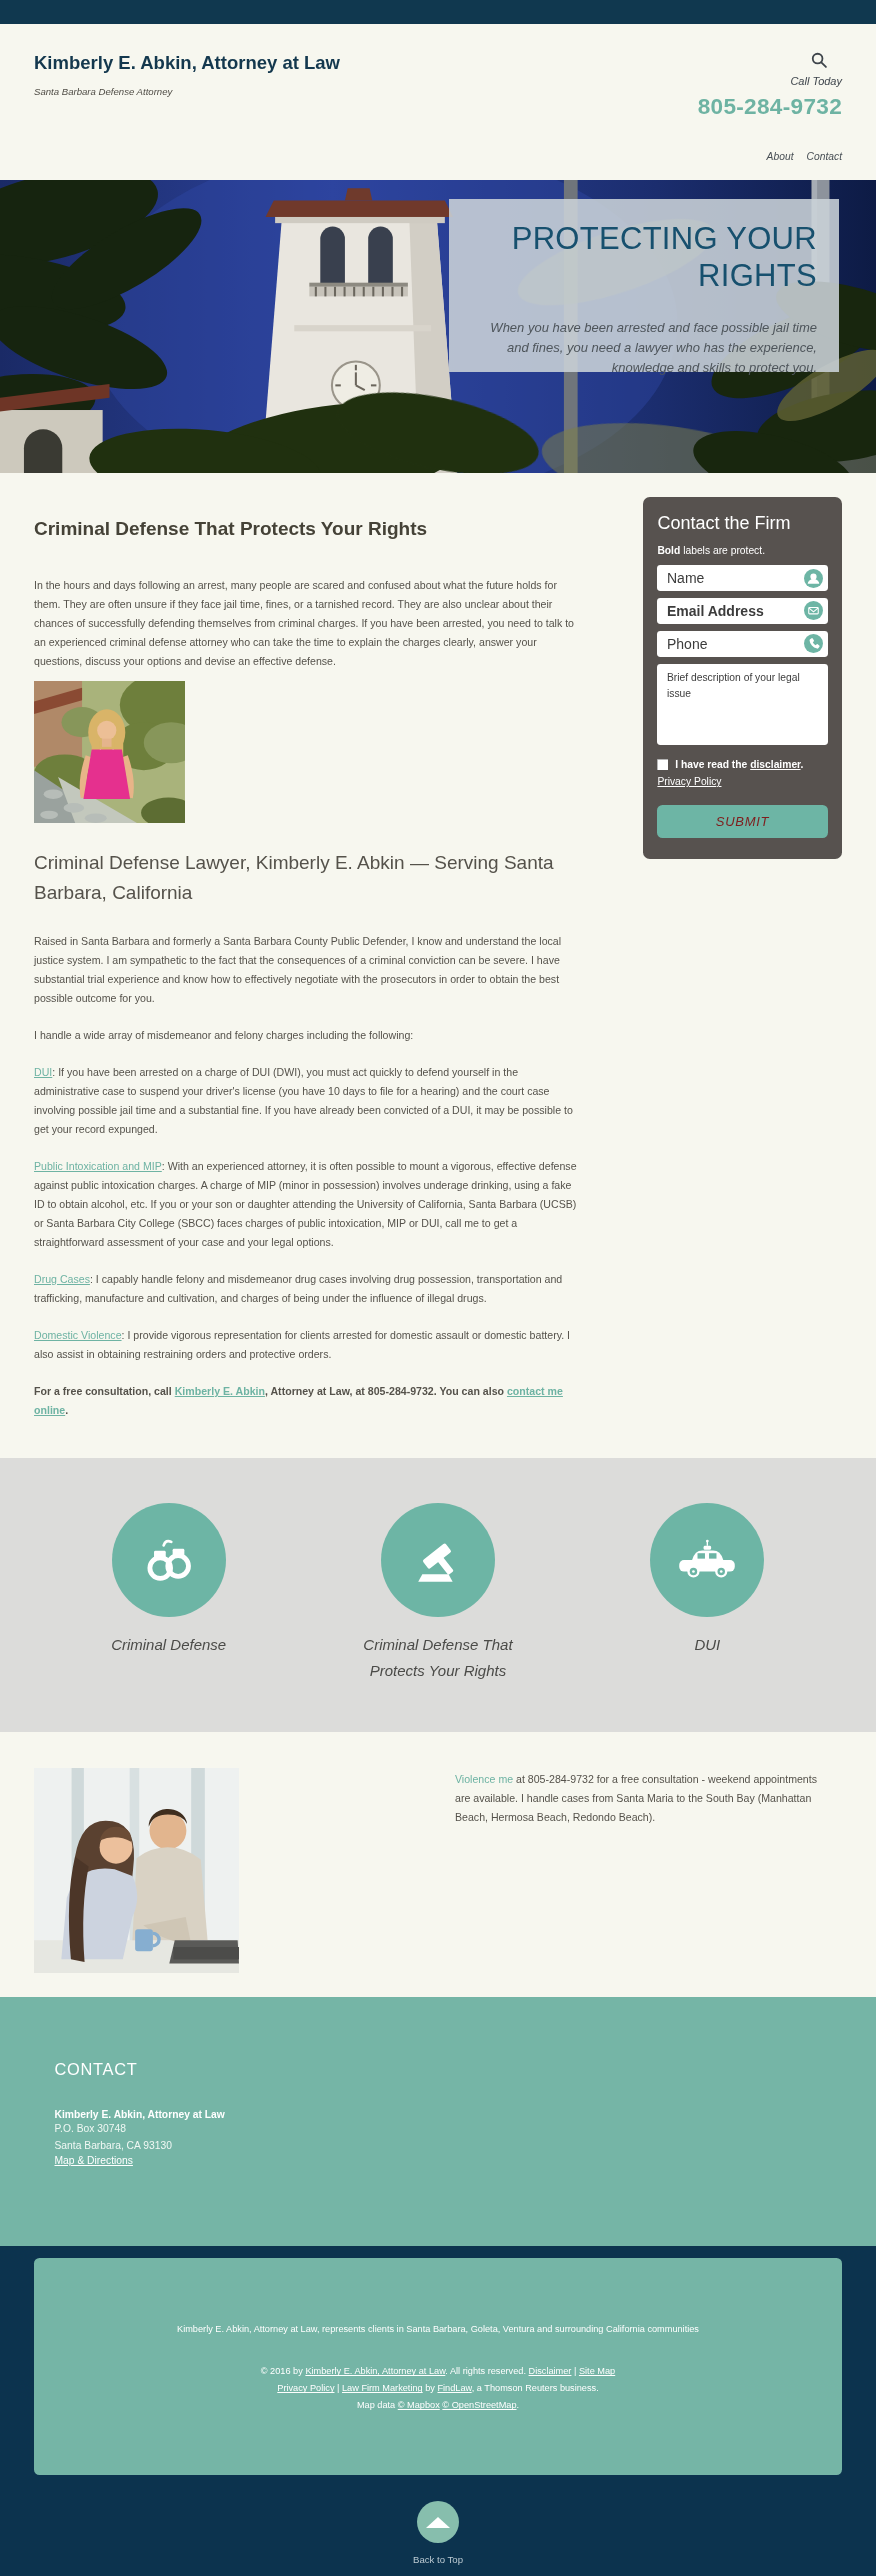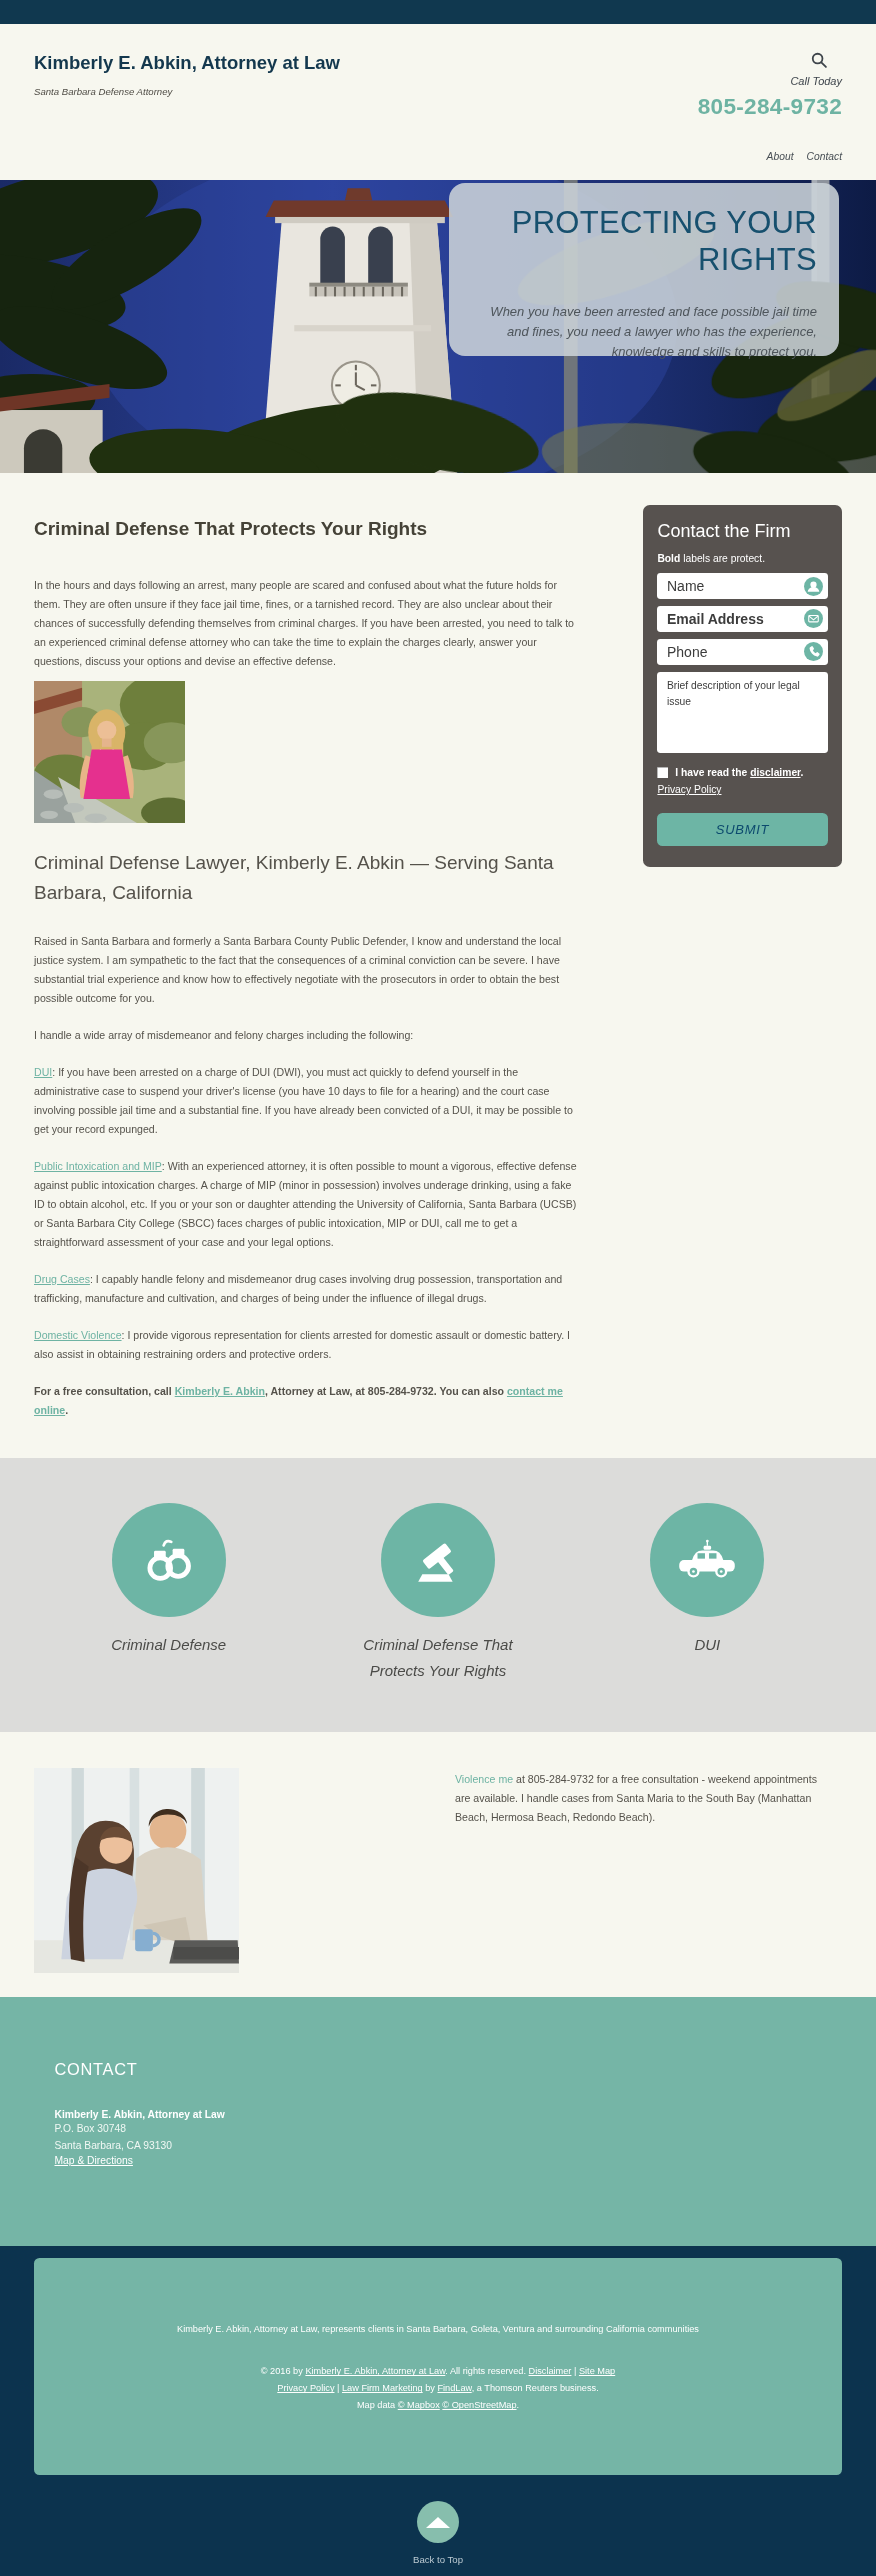--- a/index.html
+++ b/index.html
@@ -26,44 +26,44 @@
   .search-btn { position: absolute; top: 27px; right: 13.7px; width: 18px; height: 18px; }
   .call-today { position: absolute; top: 51px; right: 0; font-style: italic; font-size: 11px; color: #3d444b; }
   .phone-big { position: absolute; top: 70px; right: 0; font-size: 22.6px; font-weight: bold; color: #6eb3a3; letter-spacing: 0.3px; }
   .main-nav { position: absolute; bottom: 18px; right: 0; display: flex; gap: 13px; }
   .main-nav a { font-style: italic; font-size: 10.3px; color: #484f55; }
 
   
   .hero { position: relative; height: 293px; overflow: hidden; }
   .hero svg.hero-img { position: absolute; left: 0; top: 0; width: 876px; height: 293px; display: block; }
   .hero-overlay {
-    position: absolute; top: 3px; right: 37px; width: 390px; height: 173px;
+    position: absolute; top: 19px; right: 37px; width: 390px; height: 173px;
     background: rgba(203,211,216,0.88);
-    padding: 20.5px 22px 0 20.5px; text-align: right; border-radius: 16px;
+    padding: 20.5px 22px 0 20.5px; text-align: right;
   }
   .hero-title { font-size: 31px; color: #17506e; line-height: 1.22; letter-spacing: 0.3px; }
   .hero-sub { margin-top: 23px; font-style: italic; font-size: 13px; line-height: 1.55; color: #4e555b; }
 
   
   .main-wrap { background: #f7f7ef; }
   .container { width: 808px; margin: 0 auto; display: flex; justify-content: space-between; }
   .content { width: 548px; padding-bottom: 38px; }
   .content h1 { margin-top: 45px; font-size: 19px; font-weight: bold; color: #454237; }
   .content p { font-size: 10.6px; line-height: 19px; color: #55524b; }
   .p-intro { margin-top: 36px; }
   .attorney-photo { margin-top: 9.6px; display: block; }
   .content h2 { margin-top: 25px; font-size: 19px; font-weight: normal; color: #55524b; line-height: 1.62; }
   .p-bio { margin-top: 23px; }
   .p-gap { margin-top: 18px; }
   .tlink { color: #6eb3a3; text-decoration: underline; }
   .cta { font-weight: bold; color: #45423c; }
   .cta .tlink { font-weight: bold; }
 
   
-  .sidebar { width: 199px; padding-top: 32px; }
+  .sidebar { width: 199px; padding-top: 24px; }
   .form-box {
     background: #57524f; border-radius: 6.8px; padding: 16.4px 14.4px 20.5px;
     color: #ffffff;
   }
   .form-title { font-size: 18px; font-weight: normal; margin-bottom: 10.3px; }
   .form-note { font-size: 10.3px; margin-bottom: 9.6px; }
   .field { position: relative; margin-bottom: 6.8px; }
   .field input {
     width: 100%; height: 26px; border: none; border-radius: 3.4px;
     padding: 0 30px 0 9.6px; font-size: 14px; color: #3c3c3c; background: #ffffff;
@@ -84,21 +84,21 @@
   .check-row { margin-top: 11px; display: flex; align-items: flex-start; gap: 6.8px; }
   .checkbox {
     width: 11px; height: 11px; background: #ffffff; flex: 0 0 auto; margin-top: 1.4px;
     box-shadow: inset 0.7px 0.7px 0 #9a9a9a;
   }
   .check-text { font-size: 10.3px; font-weight: bold; line-height: 1.4; }
   .wlink { color: #ffffff; text-decoration: underline; }
   .privacy { display: inline-block; margin-top: 4.1px; font-size: 10.3px; color: #ffffff; text-decoration: underline; }
   .submit-btn {
     margin-top: 18px; width: 100%; height: 33px; border: none; border-radius: 5.5px;
-    background: #6db5a5; color: #0c4a6e; font-style: italic; font-size: 13px;
+    background: #6db5a5; color: #7f1d1d; font-style: italic; font-size: 13px;
     letter-spacing: 0.7px; font-family: "Liberation Sans", sans-serif;
   }
 
   
   .features { background: #dcdcda; padding: 45px 0 49px; }
   .features-inner { width: 808px; margin: 0 auto; display: flex; }
   .feature { flex: 1; text-align: center; }
   .feature-circle {
     width: 114px; height: 114px; border-radius: 50%; background: #6db5a5;
     margin: 0 auto; display: flex; align-items: center; justify-content: center;

